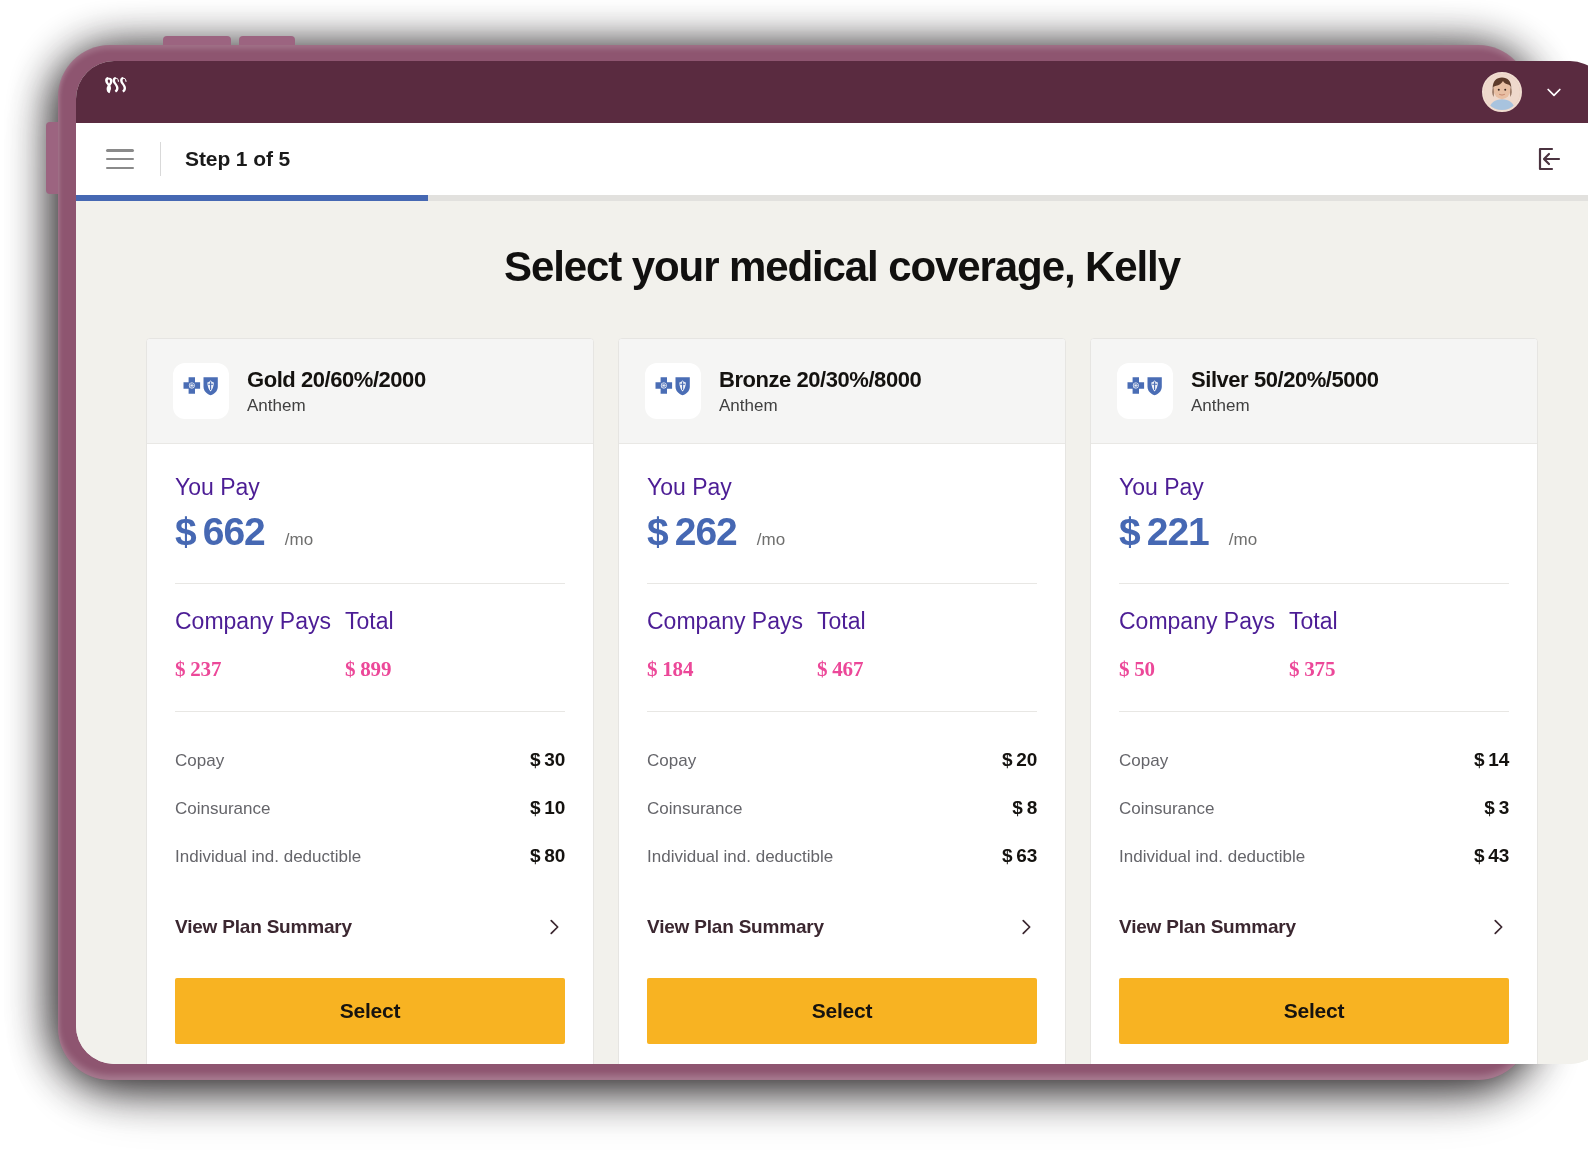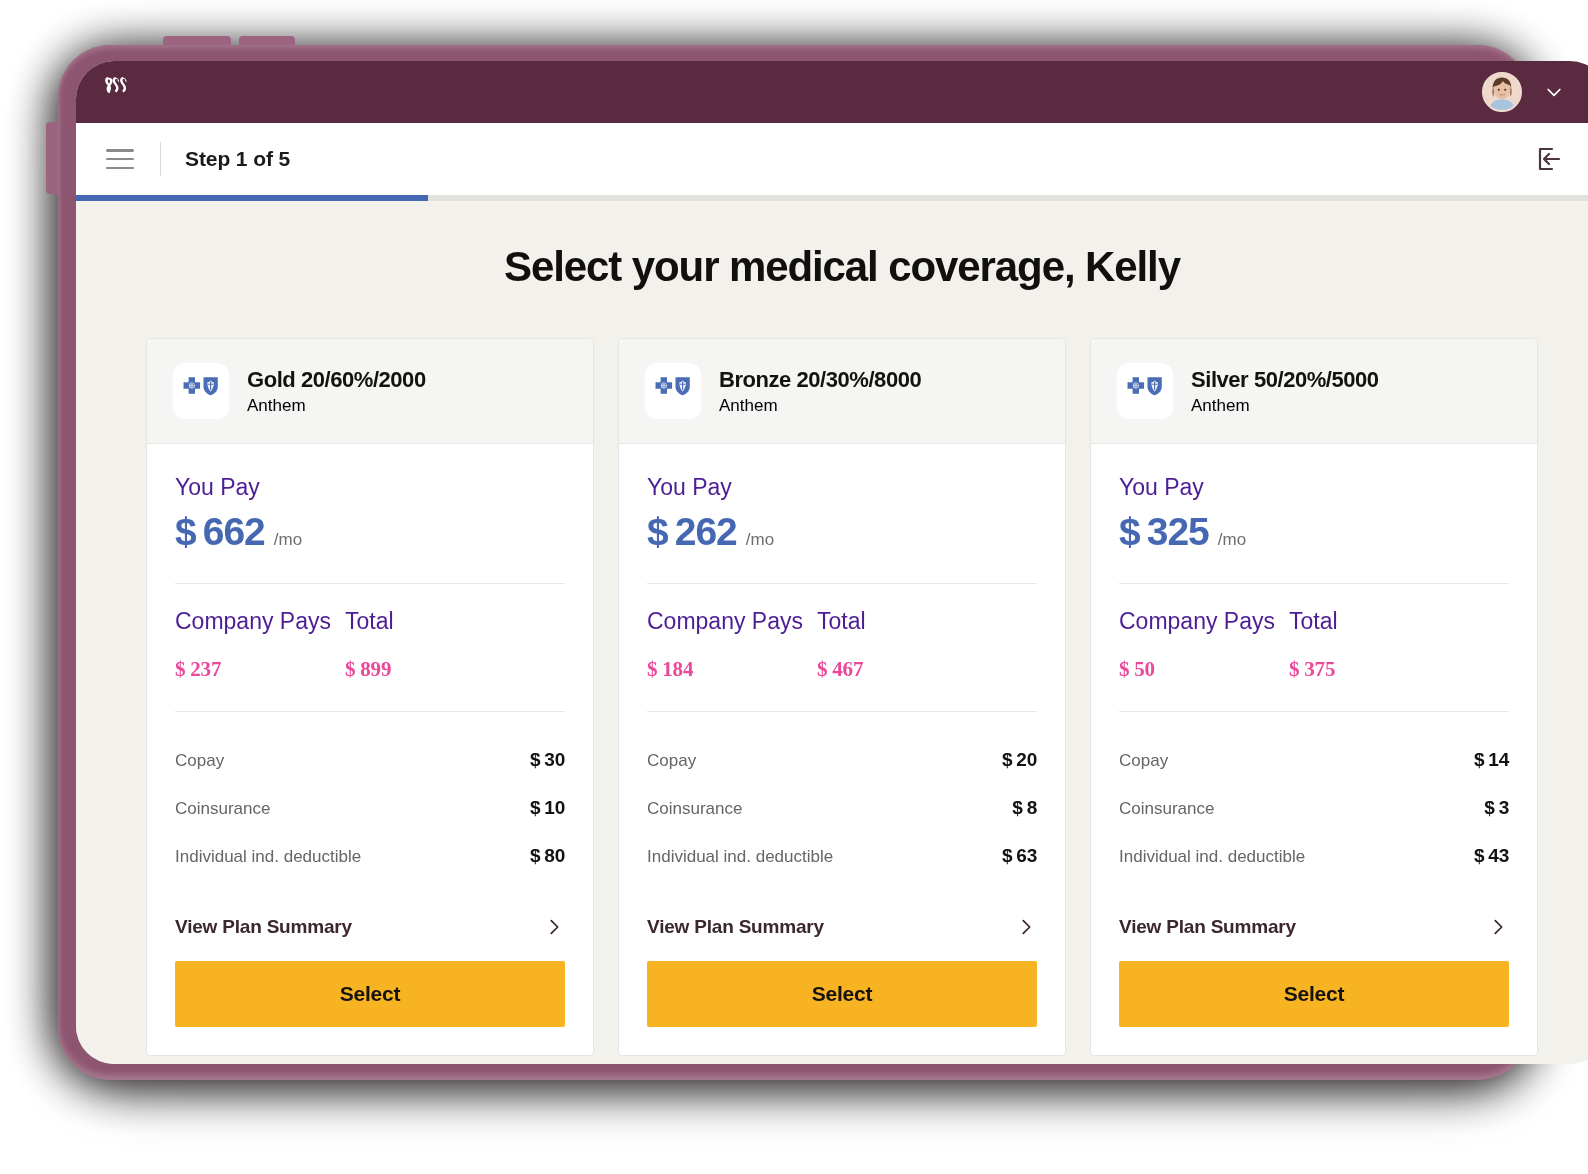--- a/index.html
+++ b/index.html
@@ -208,34 +208,34 @@
   .carrier-logo svg { display: block; }
   .plan-name {
     font-size: 22px;
     font-weight: 700;
     color: #14120f;
     letter-spacing: -.45px;
     line-height: 1.25;
   }
   .carrier-name {
     font-size: 17px;
-    color: #000000;
+    color: #404040;
     margin-top: 3px;
   }
 
   .card-body { padding: 30px 28px 28px 28px; }
 
   .muted-label {
     font-size: 23px;
     color: #4c1d95;
   }
   .price-row {
     display: flex;
     align-items: baseline;
-    gap: 9px;
+    gap: 20px;
     margin-top: 9px;
   }
   .price {
     font-size: 39px;
     font-weight: 700;
     color: #4668b3;
     letter-spacing: -1px;
   }
   .price .cur { margin-right: 7px; }
   .per {
@@ -288,21 +288,21 @@
     font-weight: 700;
     color: #3b2730;
     letter-spacing: -.2px;
     margin-top: 20px;
   }
   .chev-right { width: 22px; height: 22px; }
 
   .select-btn {
     display: block;
     width: 100%;
-    margin-top: 23px;
+    margin-top: 40px;
     border: none;
     background: #f8b322;
     color: #16130f;
     font-family: "Liberation Sans", sans-serif;
     font-size: 21px;
     font-weight: 700;
     letter-spacing: -.2px;
     padding: 21px 0;
     border-radius: 2px;
     cursor: pointer;
@@ -531,21 +531,21 @@
       </span>
       <div>
         <div class="plan-name">Silver 50/20%/5000</div>
         <div class="carrier-name">Anthem</div>
       </div>
     </div>
 
     <div class="card-body">
       <div class="muted-label">You Pay</div>
       <div class="price-row">
-        <span class="price" style="color: rgb(70, 104, 179);"><span class="cur">$</span><span>325</span></span>
+        <span class="price" style="color: rgb(70, 104, 179);"><span class="cur">$</span><span>221</span></span>
         <span class="per">/mo</span>
       </div>
 
       <div class="hr"></div>
 
       <div class="split">
         <div>
           <div class="muted-label">Company Pays</div>
           <div class="split-val"><span class="cur">$</span><span>50</span></div>
         </div>

